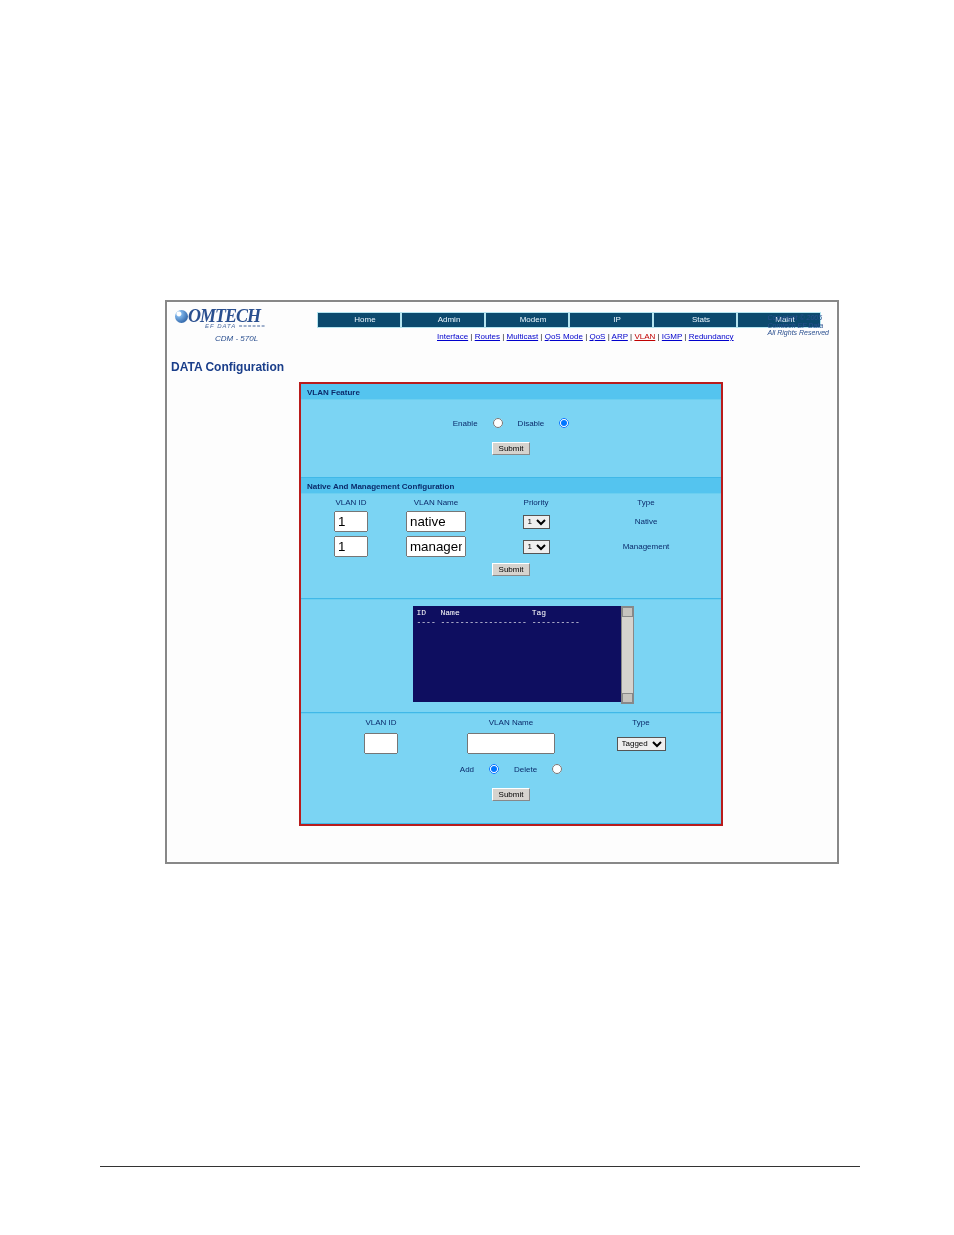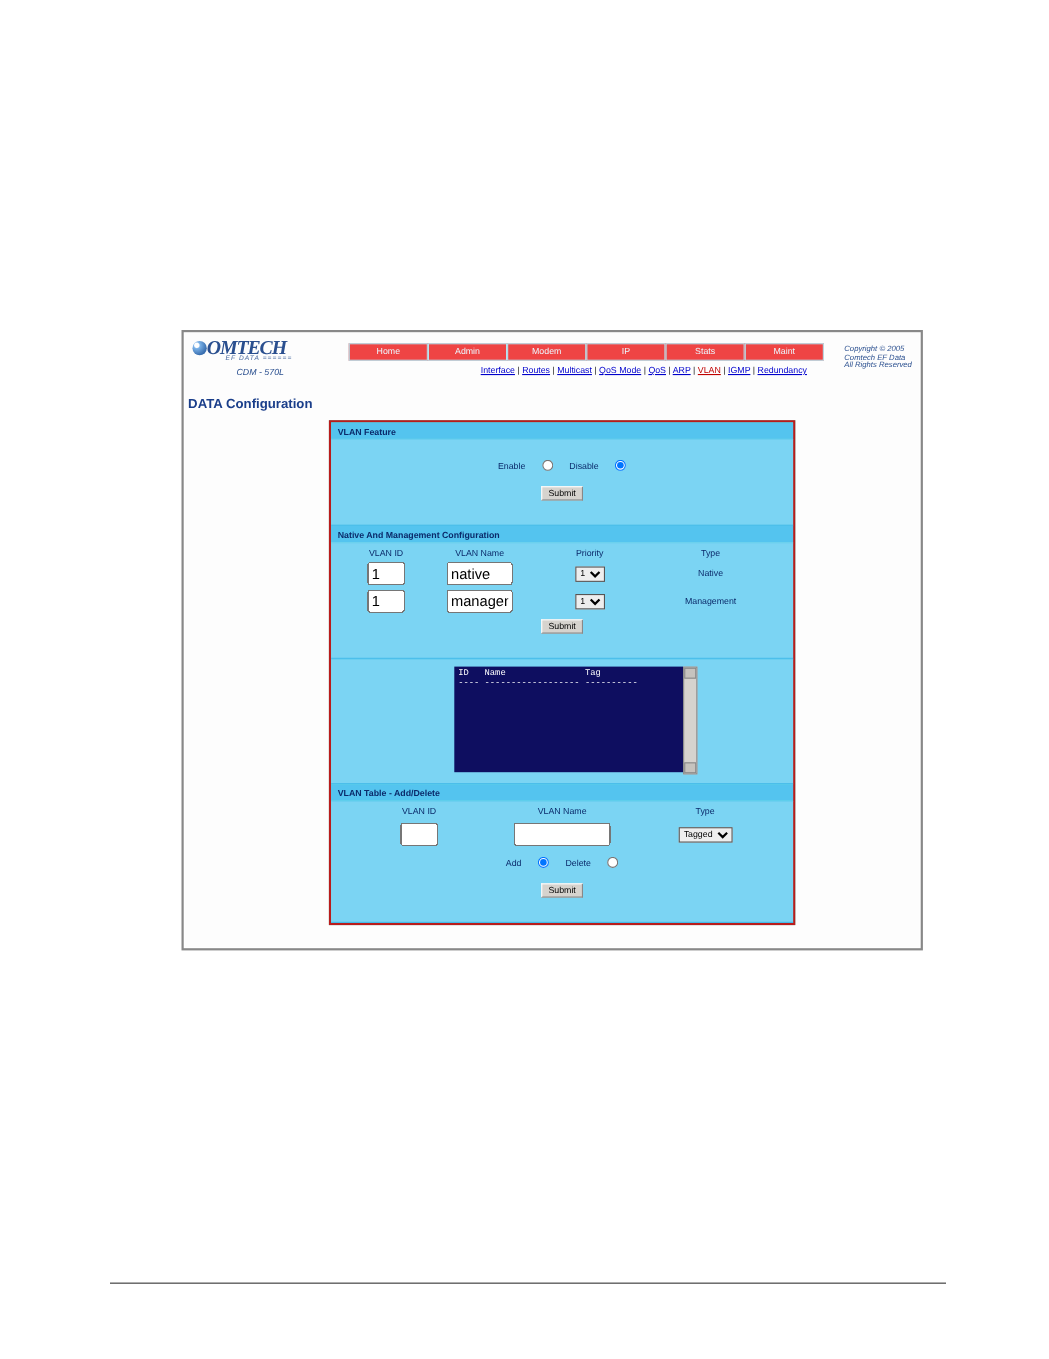--- a/index.html
+++ b/index.html
@@ -73,27 +73,28 @@
   }
   .navrow {
     position: absolute;
     left: 150px;
     top: 10px;
     display: flex;
   }
   .navtab {
     width: 70px;
     height: 14px;
-    background: #ef4444;
+    background: #0c4a6e;
     border: 1px solid #b5e5f0;
     text-align: center;
     font-size: 8px;
     line-height: 14px;
     color: #ecf8ff;
     cursor: pointer;
+    padding-left: 12px;
   }
   .subnav {
     position: absolute;
     left: 270px;
     top: 30px;
     font-size: 8px;
     color: #222;
     white-space: nowrap;
   }
   .subnav a,
@@ -354,21 +355,20 @@
         </div>
 
         <div class="sec-body" style="text-align:center;">
           <div class="tablewrap" style="display:inline-flex;">
             <div class="darkbox">ID   Name               Tag
 ---- ------------------ ----------</div>
             <div class="scrollbar"></div>
           </div>
         </div>
 
-        <div class="sec-title">VLAN Table - Add/Delete</div>
         <div class="sec-body">
           <div class="grid3">
             <div class="hdr">VLAN ID</div>
             <div class="hdr">VLAN Name</div>
             <div class="hdr">Type</div>
 
             <div><input class="field small" style=""></div>
             <div><input class="field big" style=""></div>
             <div><select class="sel"><option>Tagged</option></select></div>
           </div>

